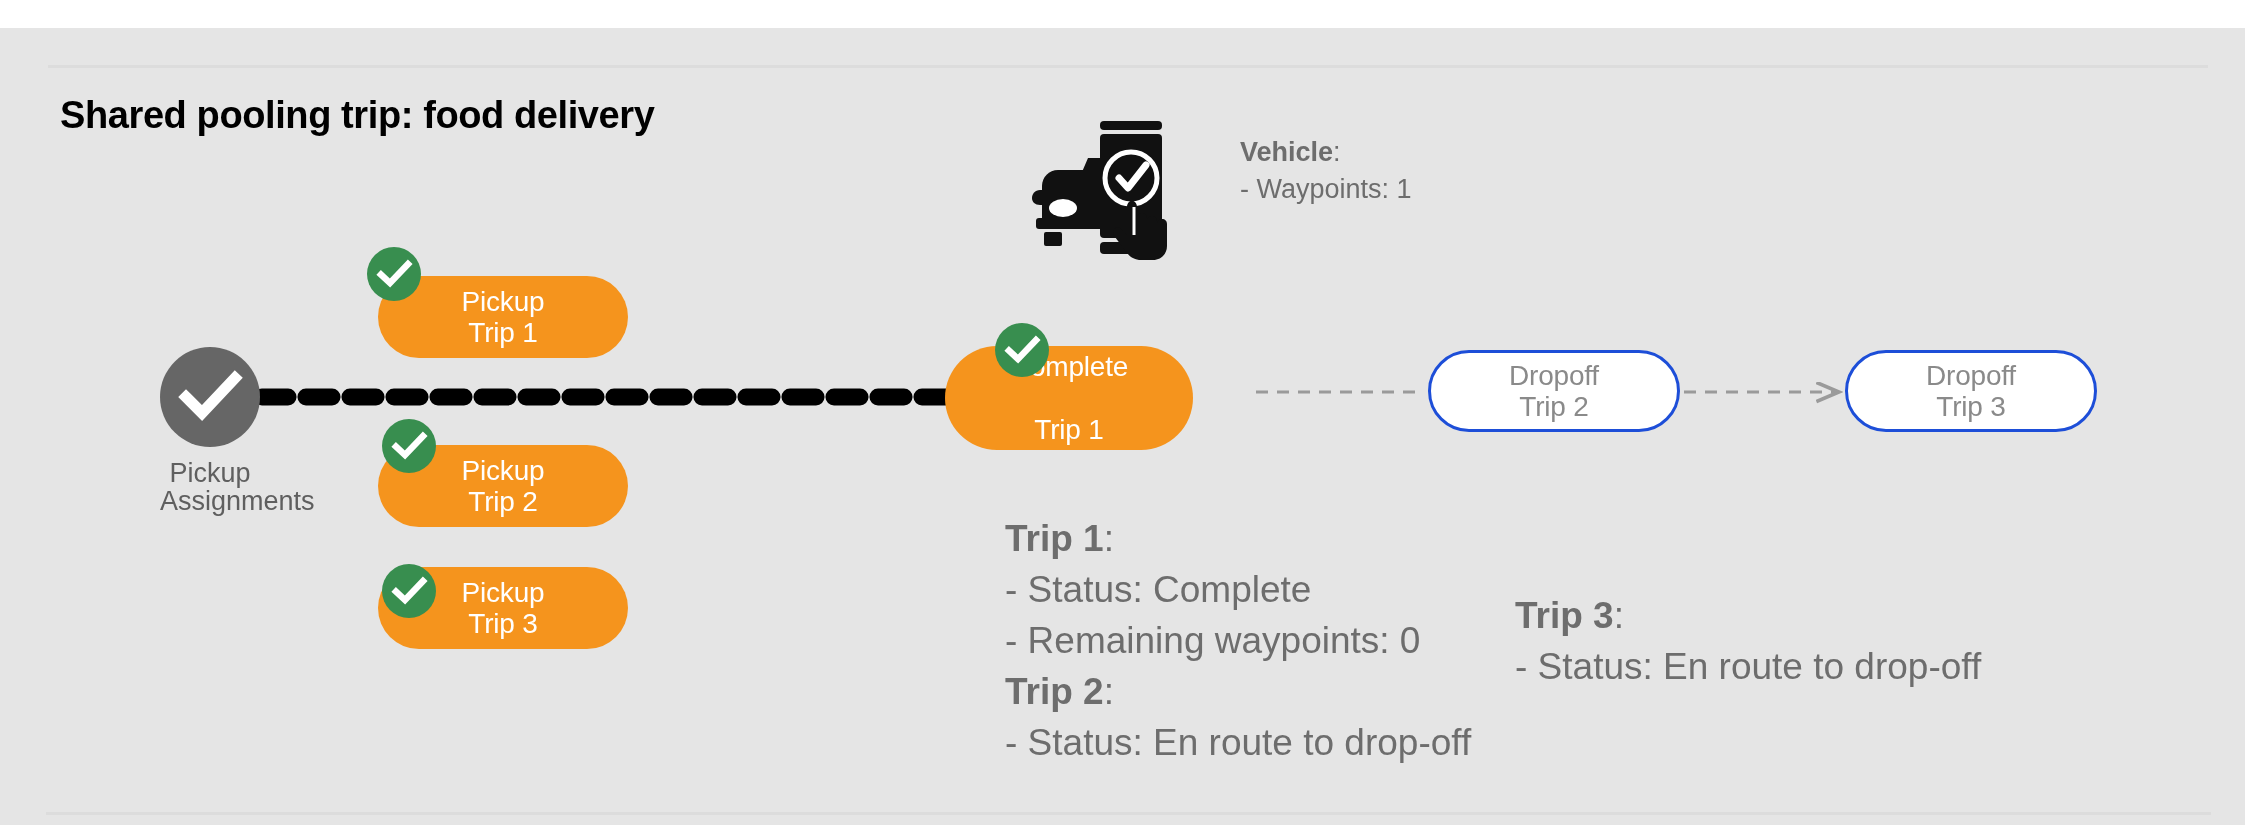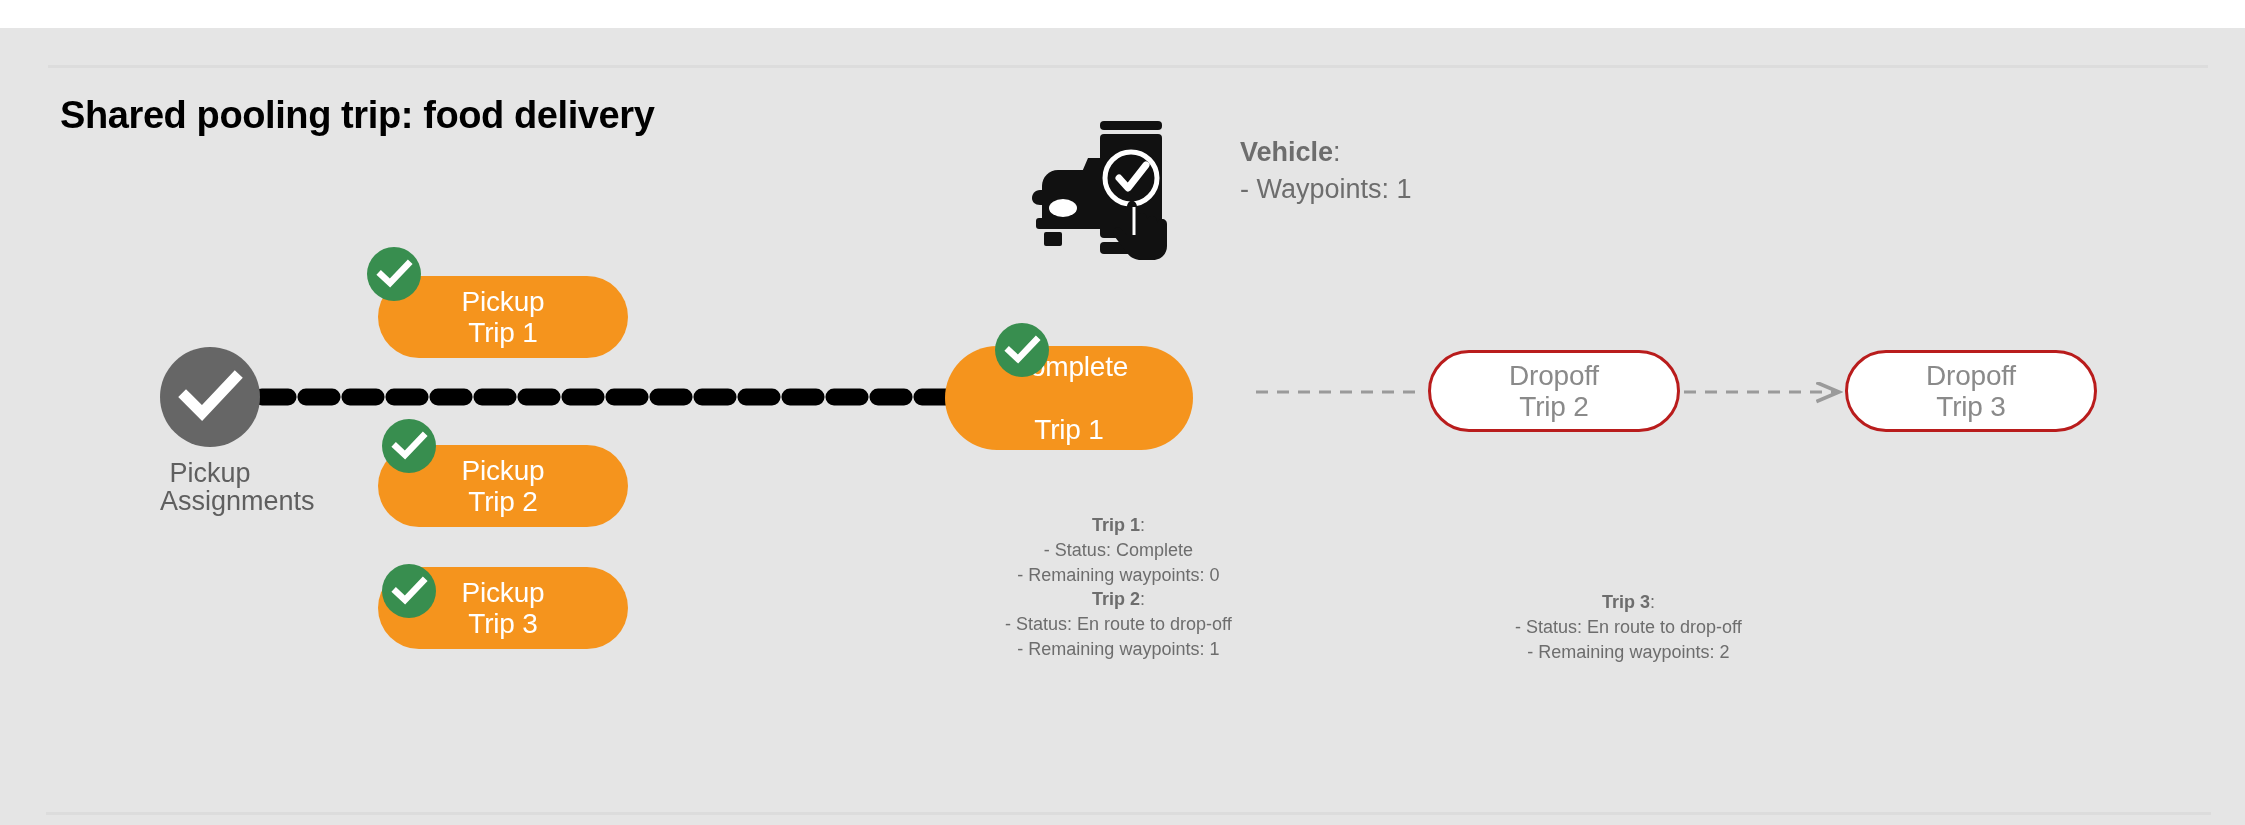--- a/index.html
+++ b/index.html
@@ -115,21 +115,21 @@
   .badge-p1 { left: 367px;  top: 219px; }
   .badge-p2 { left: 382px;  top: 391px; }
   .badge-p3 { left: 382px;  top: 536px; }
   .badge-c1 { left: 995px;  top: 295px; }
 
   
   .pill-outline {
     position: absolute;
     box-sizing: border-box;
     background: #ffffff;
-    border: 3px solid #b91c1c;
+    border: 3px solid #1d4ed8;
     border-radius: 999px;
     color: #8a8a8a;
     font-size: 28px;
     line-height: 1.12;
     display: flex;
     flex-direction: column;
     align-items: center;
     justify-content: center;
     text-align: center;
     letter-spacing: -0.2px;
@@ -154,25 +154,24 @@
     font-size: 27px;
     line-height: 1.38;
     color: #6d6d6d;
     white-space: nowrap;
   }
   .vehicle-caption .hdr { font-weight: bold; color: #6d6d6d; }
 
   
   .info-block {
     position: absolute;
-    font-size: 18px;
+    font-size: 37px;
     line-height: 1.38;
     color: #6d6d6d;
     white-space: nowrap;
-    text-align: center;
   }
   .info-block .hdr { font-weight: bold; }
   .info-block .row { display: block; }
 
   .info-left  { left: 1005px; top: 485px; }
   .info-right { left: 1515px; top: 562px; }
 </style>
 </head>
 <body>
 
@@ -303,22 +302,20 @@
     <div class="row"><span class="hdr">Vehicle</span><span>:</span></div>
     <div class="row">- Waypoints: 1</div>
   </div>
 
   <div class="info-block info-left">
     <div class="row"><span class="hdr">Trip 1</span><span>:</span></div>
     <div class="row">- Status:  Complete</div>
     <div class="row">- Remaining waypoints: 0</div>
     <div class="row"><span class="hdr">Trip 2</span><span>:</span></div>
     <div class="row">- Status:  En route to drop-off</div>
-    <div class="row">- Remaining waypoints: 1</div>
   </div>
 
   <div class="info-block info-right">
     <div class="row"><span class="hdr">Trip 3</span><span>:</span></div>
     <div class="row">- Status:  En route to drop-off</div>
-    <div class="row">- Remaining waypoints: 2</div>
   </div>
 
 </div>
 
 </body></html>

